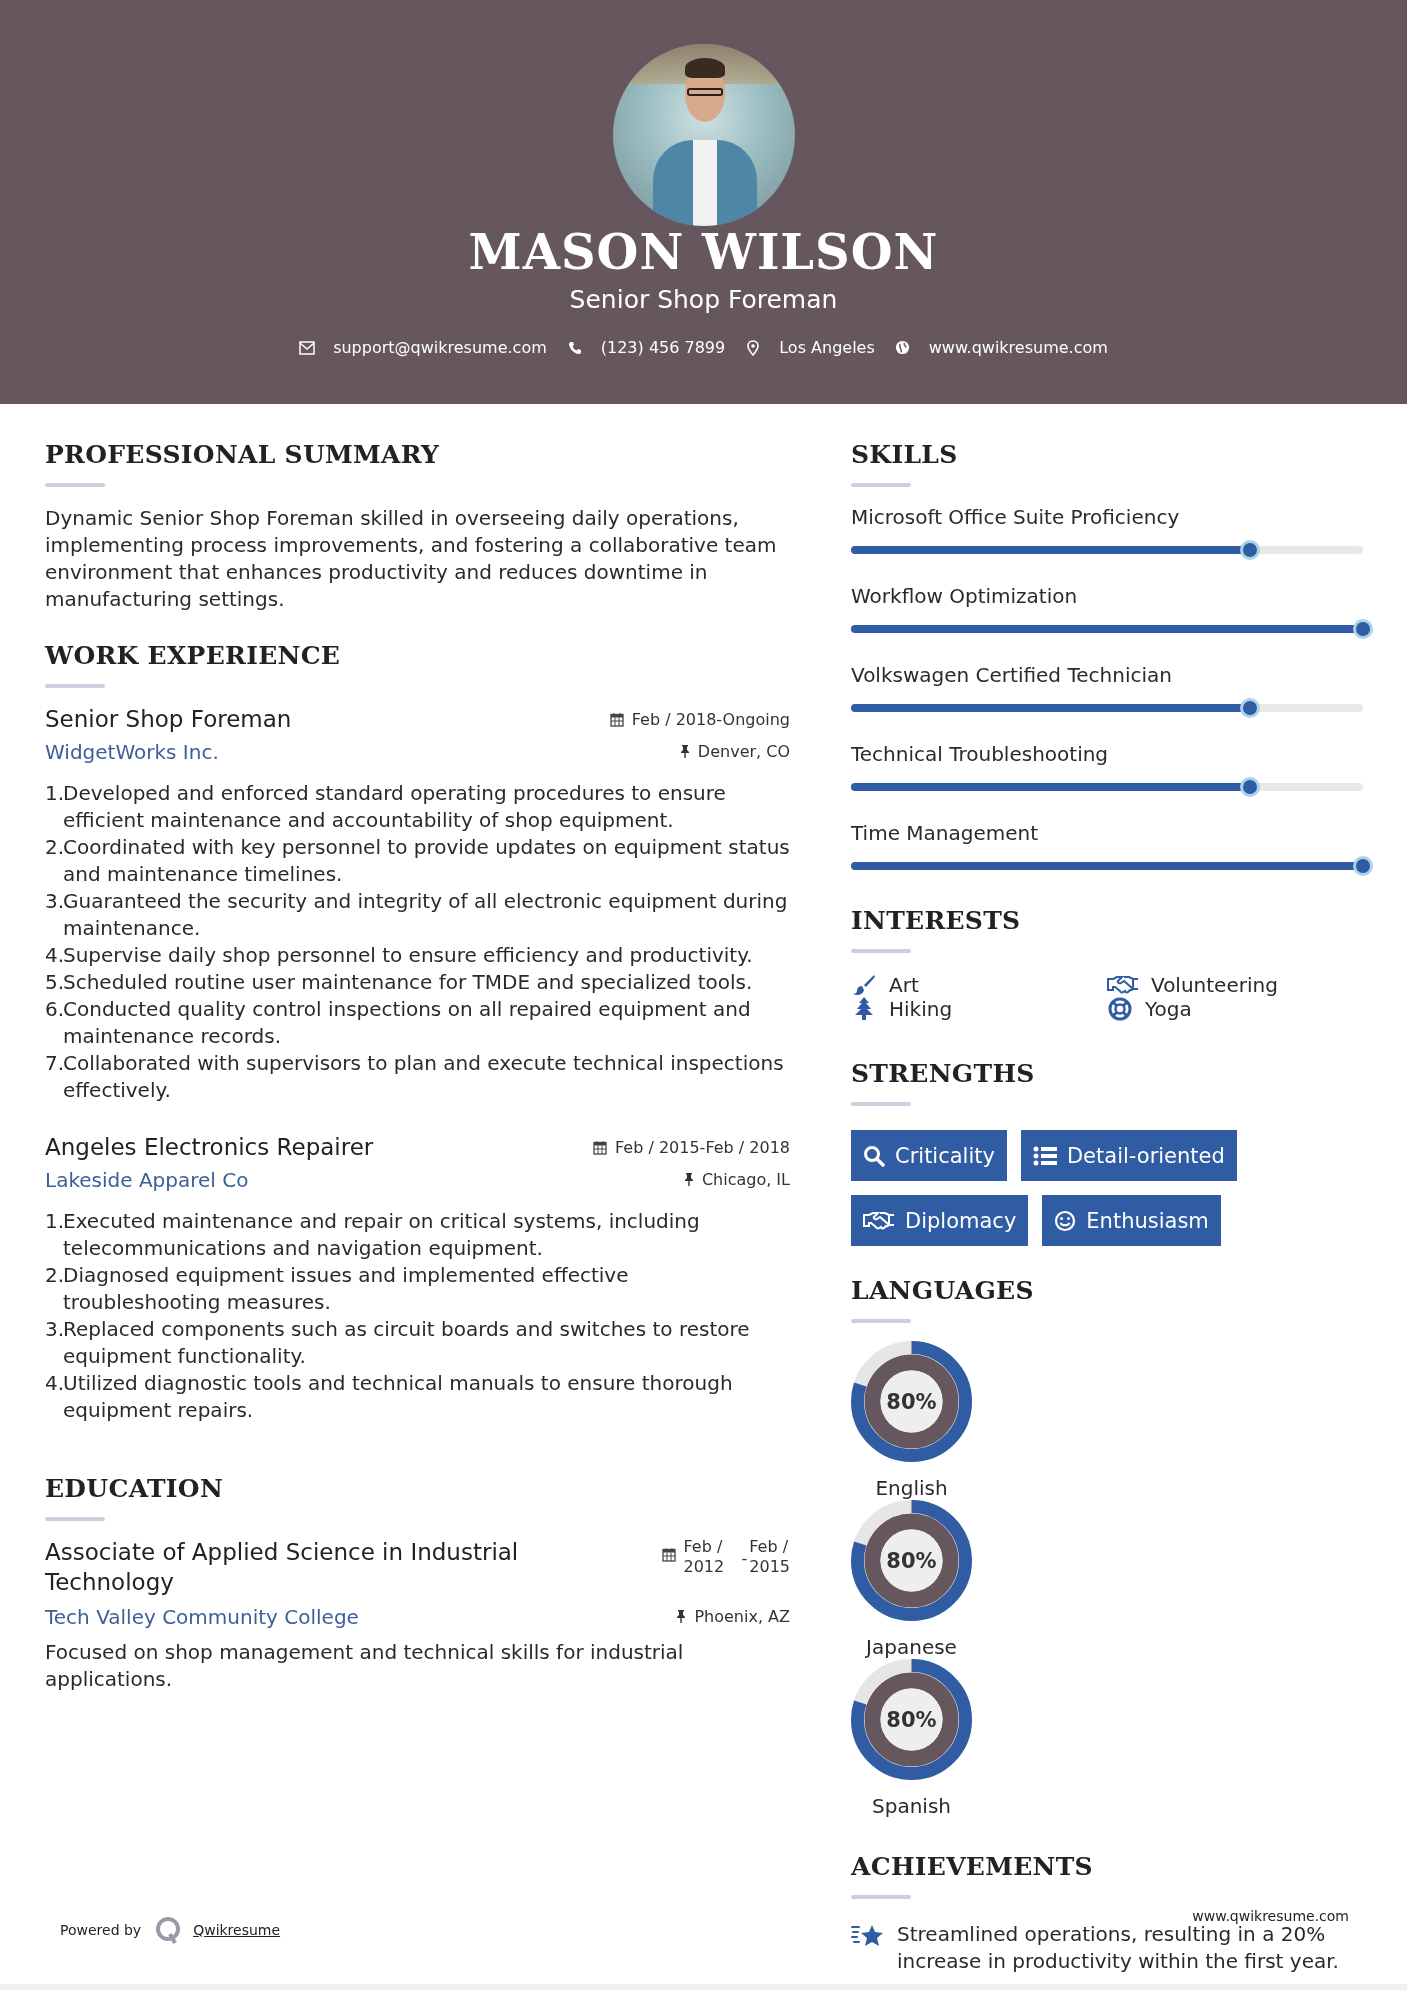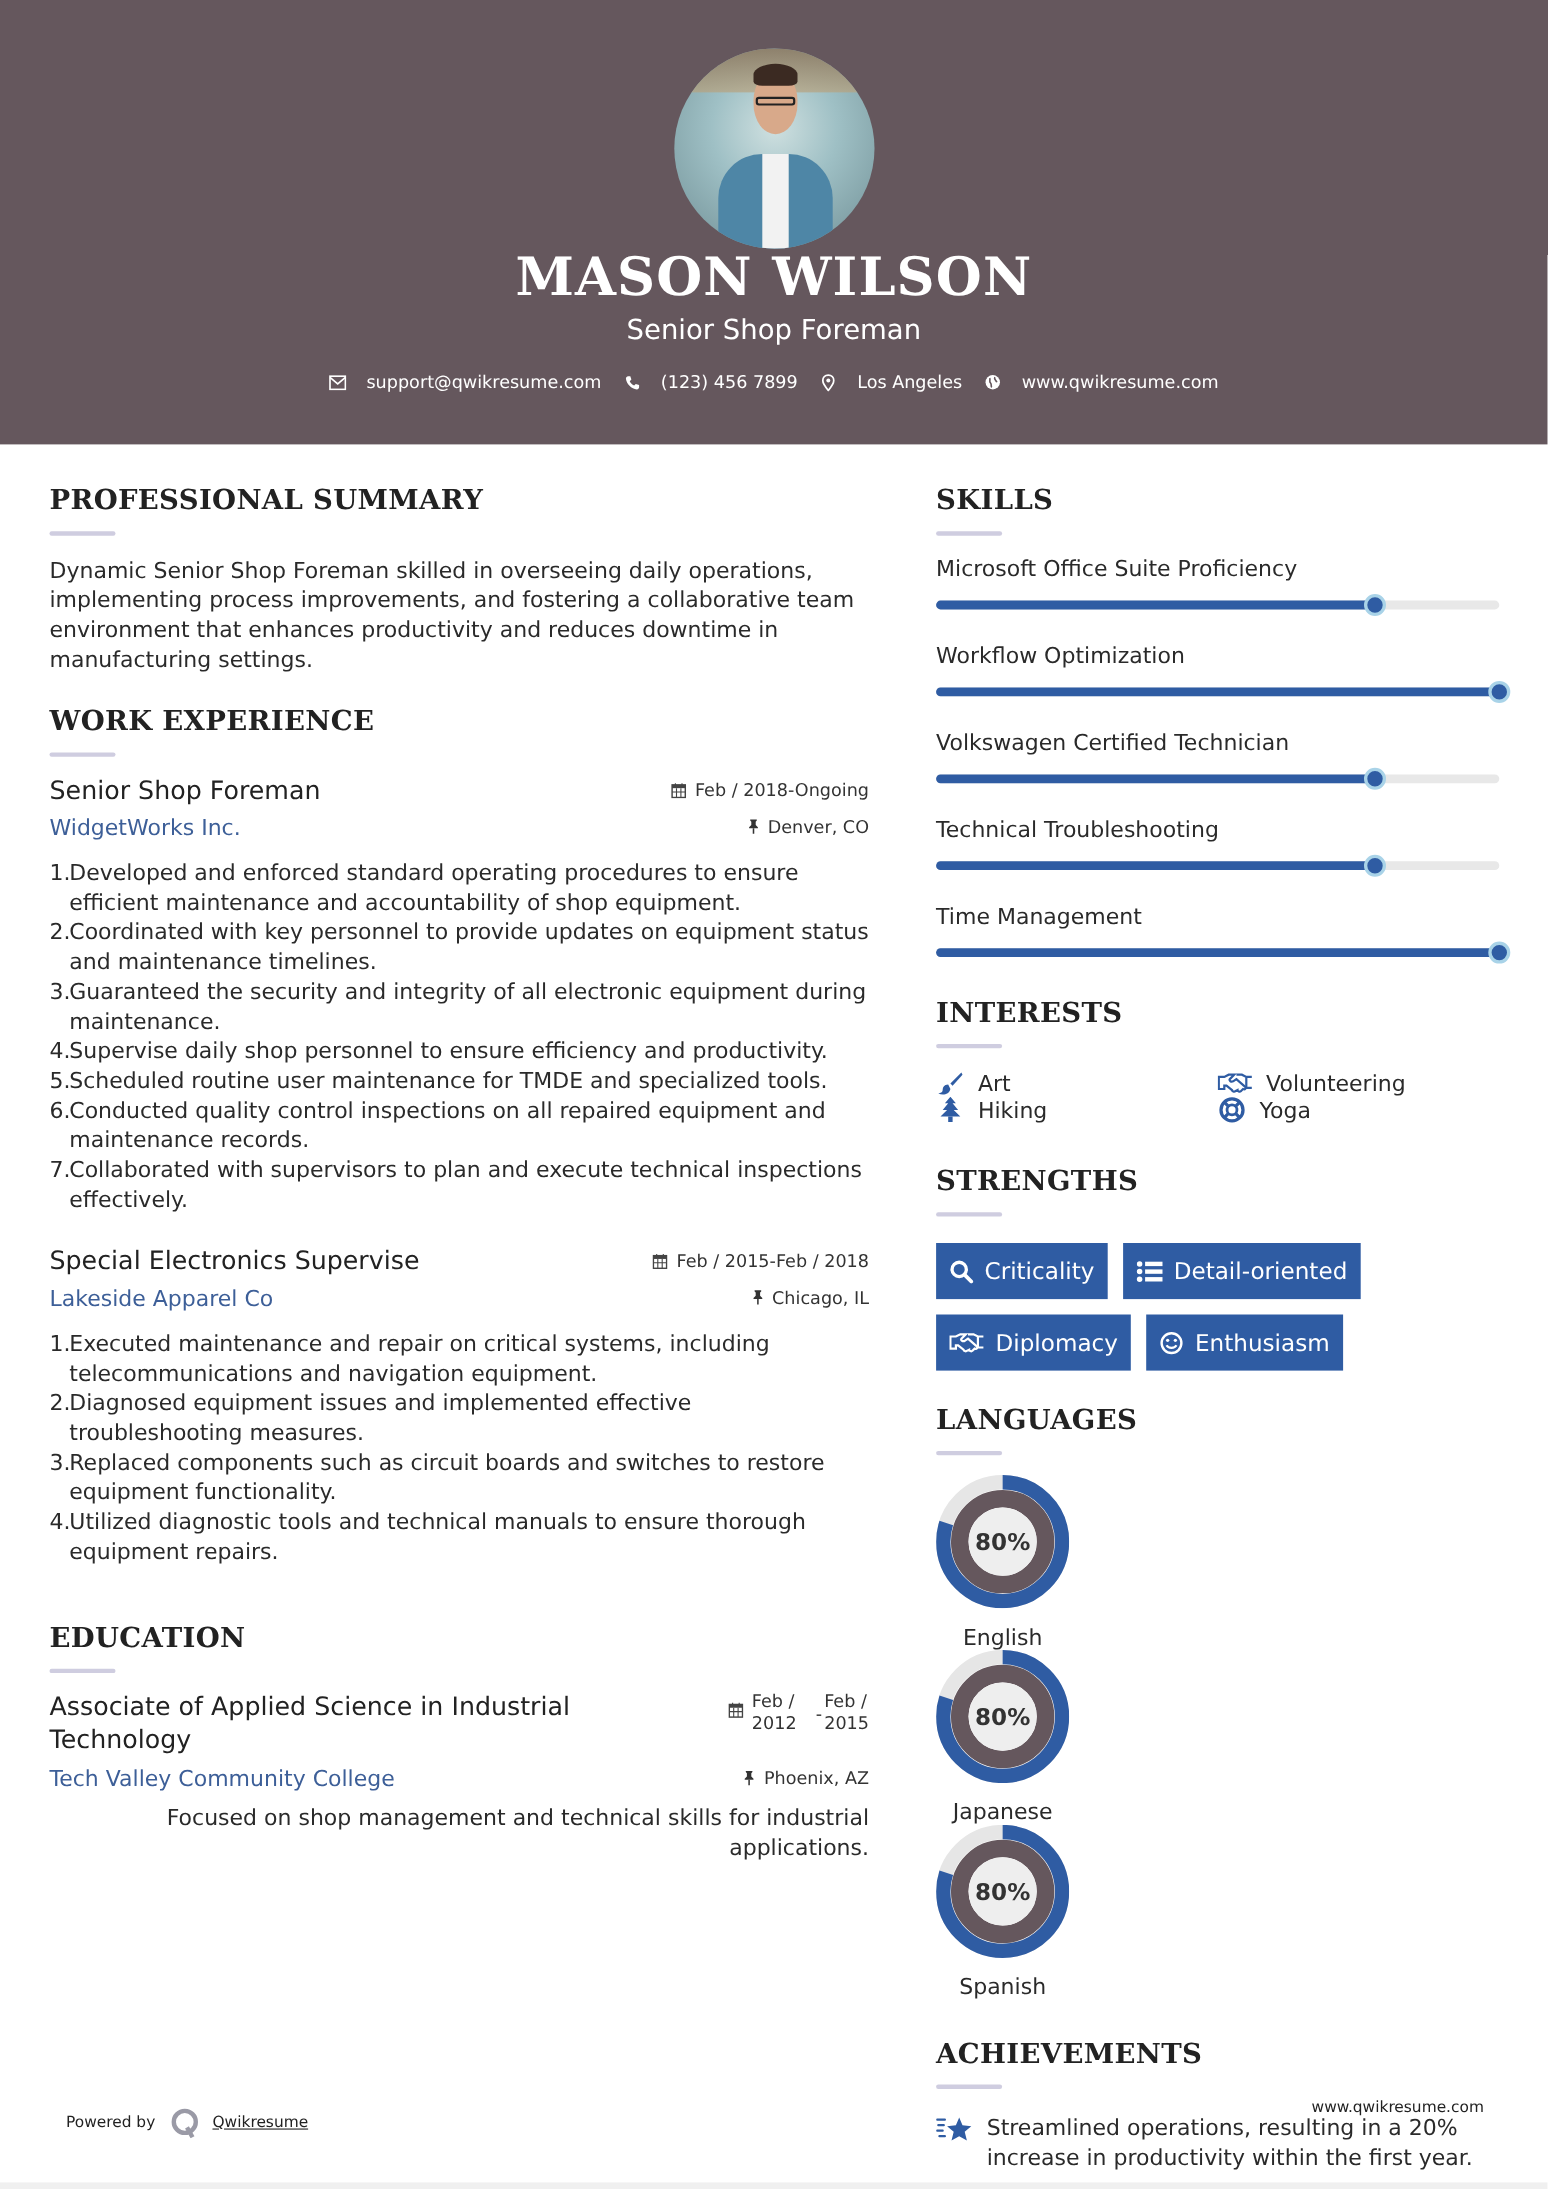--- a/index.html
+++ b/index.html
@@ -187,21 +187,21 @@
         <li><span class="num">3.</span><span>Guaranteed the security and integrity of all electronic equipment during maintenance.</span></li>
         <li><span class="num">4.</span><span>Supervise daily shop personnel to ensure efficiency and productivity.</span></li>
         <li><span class="num">5.</span><span>Scheduled routine user maintenance for TMDE and specialized tools.</span></li>
         <li><span class="num">6.</span><span>Conducted quality control inspections on all repaired equipment and maintenance records.</span></li>
         <li><span class="num">7.</span><span>Collaborated with supervisors to plan and execute technical inspections effectively.</span></li>
       </ol>
     </div>
 
     <div class="job" style="margin-top:30px;">
       <div class="job-head">
-        <div class="job-title">Special Electronics Supervise</div>
+        <div class="job-title">Angeles Electronics Repairer</div>
         <div class="meta">
           <span class="ic">
             <svg width="14" height="15" viewBox="0 0 14 15">
                 <rect x="1" y="2.5" width="12" height="11.5" fill="none" stroke="#444" stroke-width="1.3"></rect>
                 <rect x="1" y="2.5" width="12" height="3" fill="#444"></rect>
                 <path d="M4 1 V4 M10 1 V4 M1 9 H13 M5 5.5 V14 M9 5.5 V14" stroke="#444" stroke-width="1"></path>
               </svg>
           </span>
           <span>Feb / 2015-Feb / 2018</span>
         </div>
@@ -256,21 +256,21 @@
       <div class="meta">
         <span class="ic">
           <svg width="10" height="15" viewBox="0 0 10 15">
               <path d="M2 1 H8 V2 L7 3 V6 L9 8 V9 H1 V8 L3 6 V3 L2 2 Z" fill="#333"></path>
               <path d="M5 9 V14" stroke="#333" stroke-width="1.4"></path>
             </svg>
         </span>
         <span>Phoenix, AZ</span>
       </div>
     </div>
-    <p class="para" style="margin-top:10px;text-align:right;">Focused on shop management and technical skills for industrial applications.</p>
+    <p class="para" style="margin-top:10px;">Focused on shop management and technical skills for industrial applications.</p>
   </section>
 </div>
 
 <div class="col-right">
 
   <section>
     <h2 class="sec-title">SKILLS</h2>
     <div class="sec-underline"></div>
 
     <div style="margin-top:18px;">

